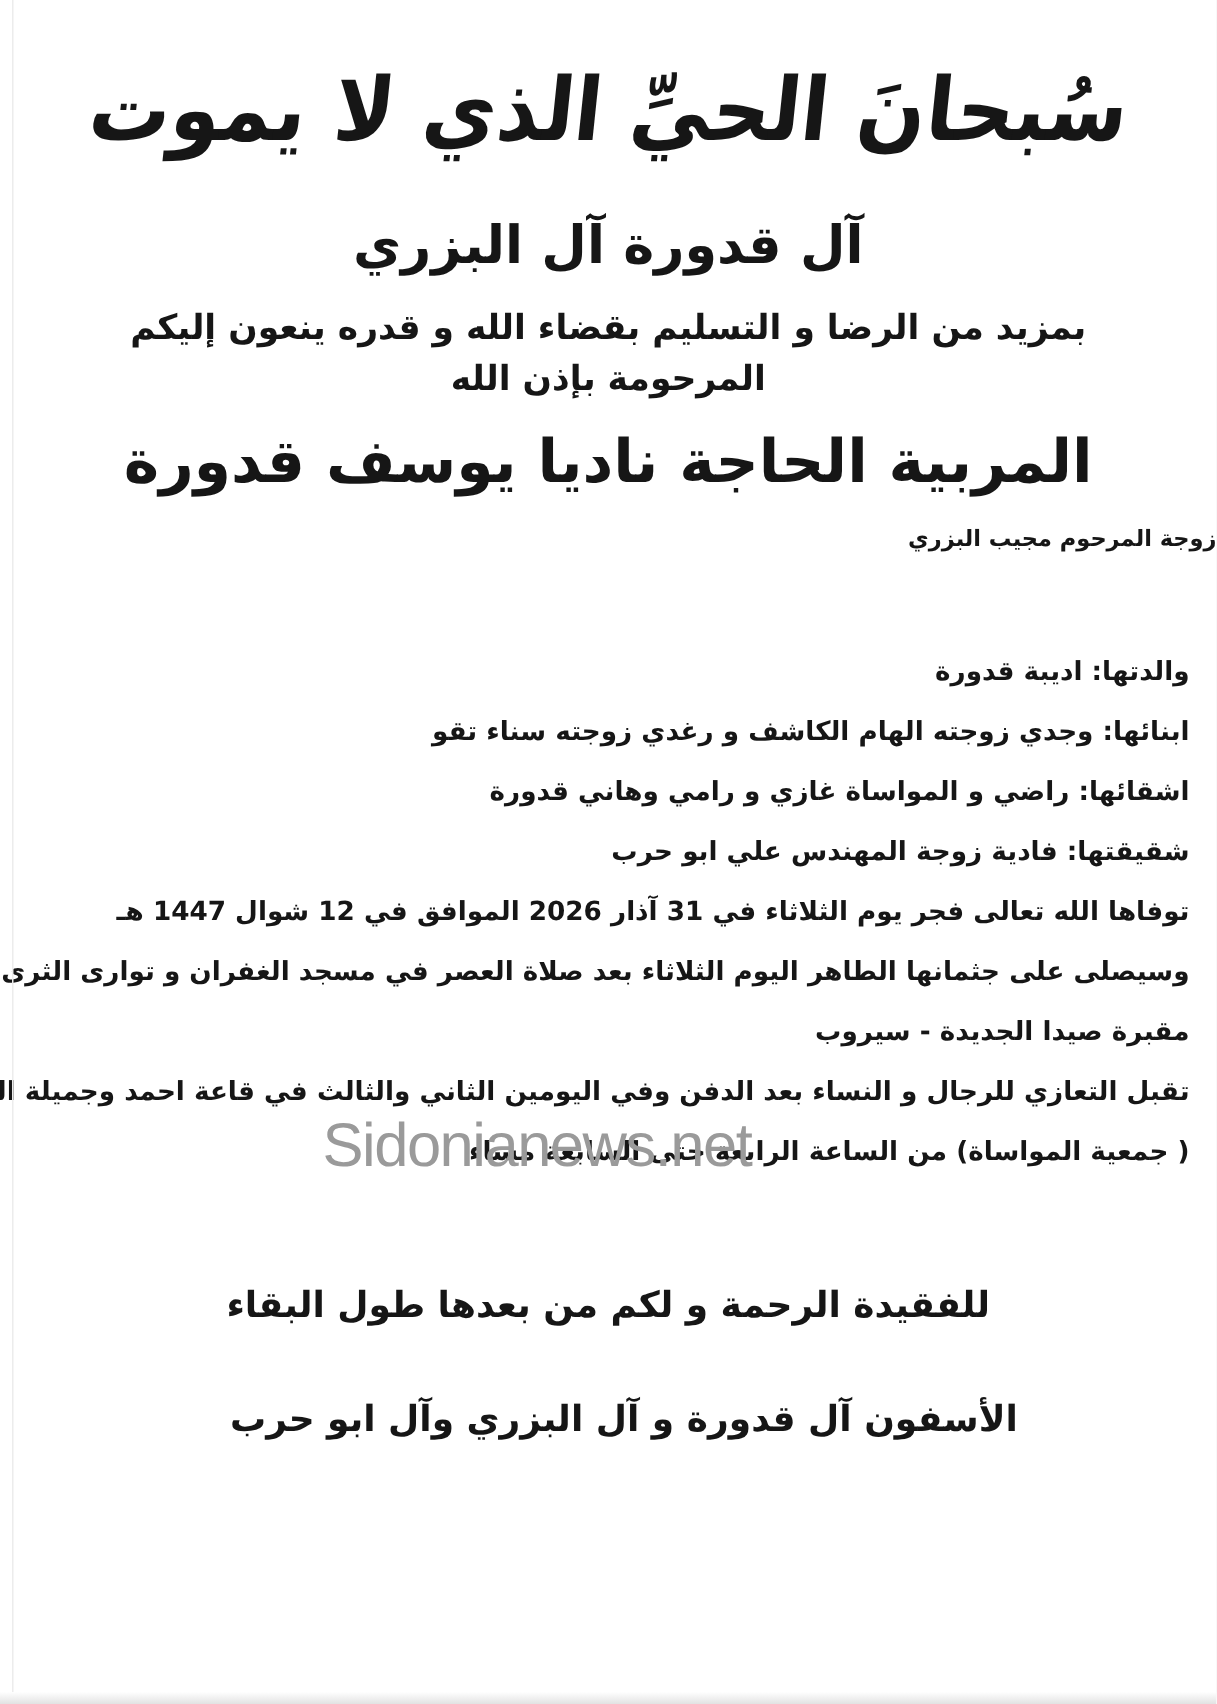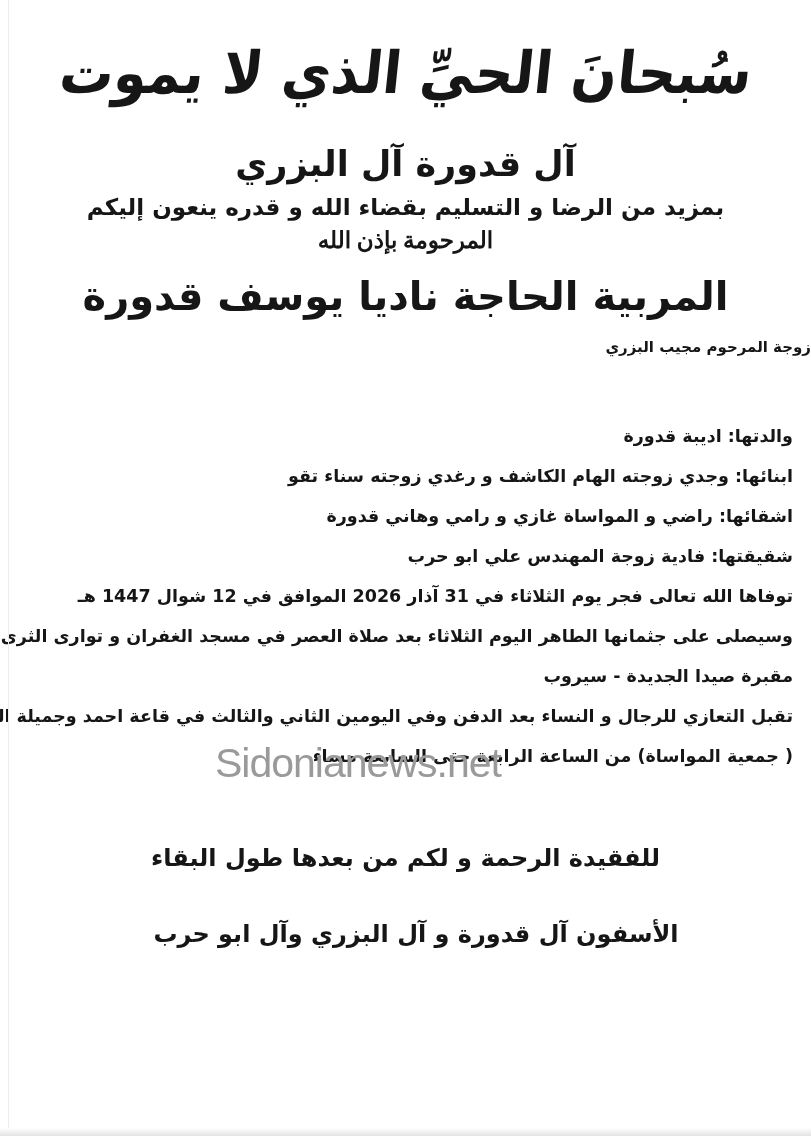--- a/index.html
+++ b/index.html
@@ -36,33 +36,32 @@
     white-space: nowrap;
   }
   .family-title {
     margin-top: 8px;
     text-align: center;
     font-size: 35px;
     font-weight: 700;
     line-height: 48px;
   }
   .announcement {
-    margin-top: 2px;
+    margin-top: 14px;
     text-align: center;
     font-size: 23px;
     font-weight: 700;
     line-height: 34px;
     white-space: nowrap;
   }
   .status-line {
     text-align: center;
     font-size: 23px;
     font-weight: 700;
     line-height: 34px;
-    font-family: Liberation Serif, serif;
   }
   .deceased-name {
     margin-top: 10px;
     text-align: center;
     font-size: 40px;
     font-weight: 700;
     line-height: 56px;
     white-space: nowrap;
   }
   .spouse-line {

